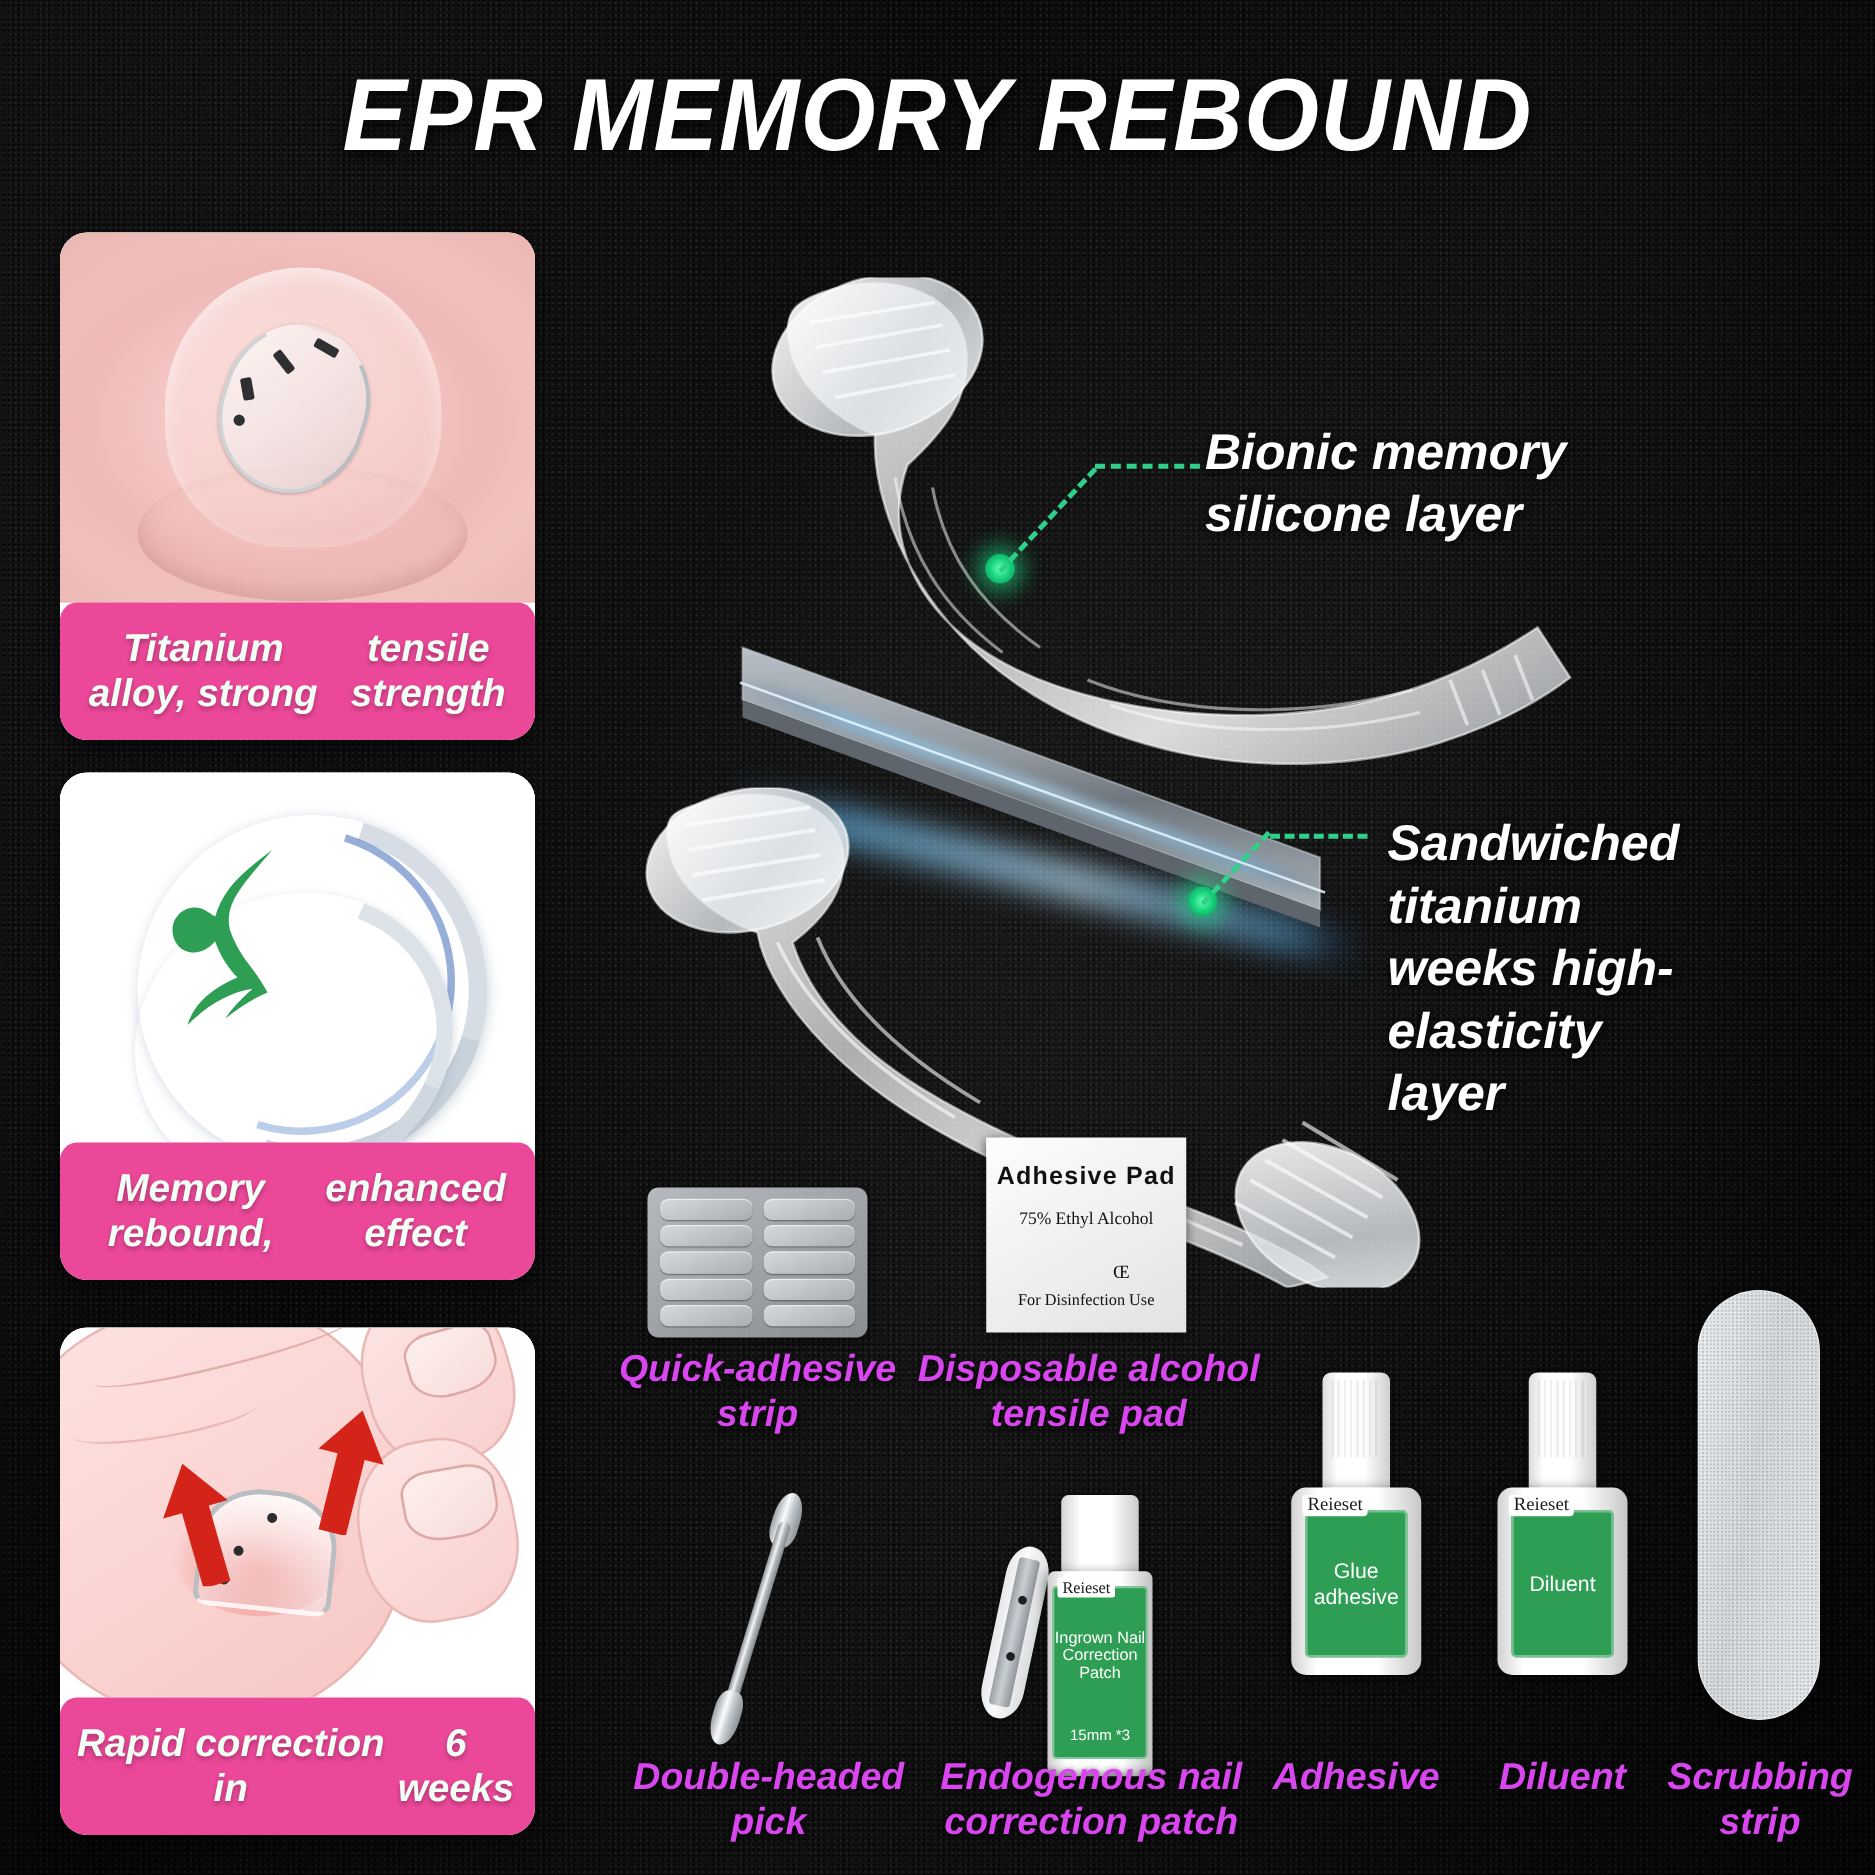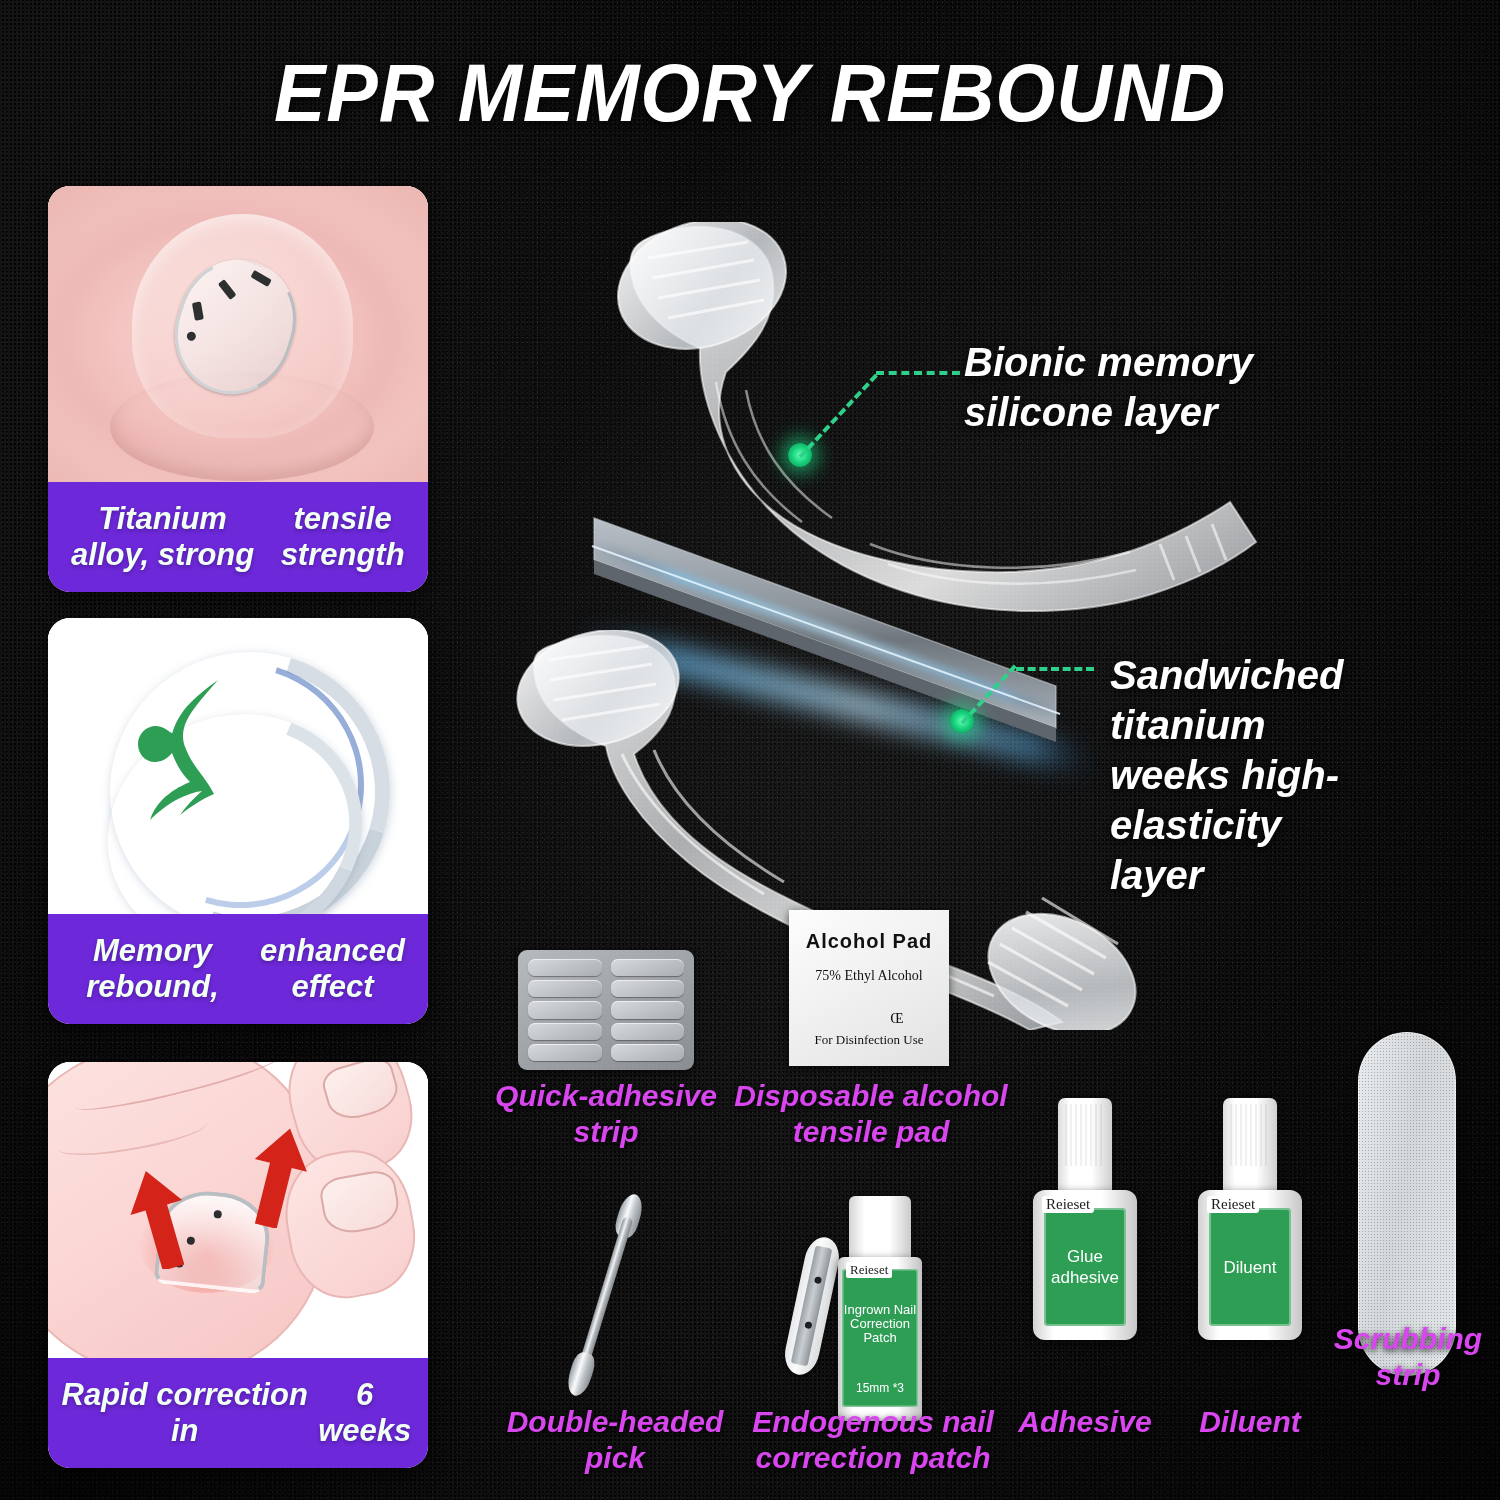--- a/index.html
+++ b/index.html
@@ -48,27 +48,28 @@
     border-radius:22px;overflow:hidden;
     background:#fff;
     box-shadow:0 6px 20px rgba(0,0,0,.6);
   }
   #card0{top:186px;height:406px;}
   #card1{top:618px;height:406px;}
   #card2{top:1050px;height:406px;margin-top:12px;}
   .card .pic{position:relative;width:100%;height:296px;overflow:hidden;background:#fff;}
   .card .cap{
     position:absolute;left:0;bottom:0;width:100%;height:110px;
-    background:#6d28d9;
+    background:#ec4899;
     display:flex;align-items:center;justify-content:center;
     text-align:center;
     color:#f2fff4;font-style:italic;font-weight:bold;
     font-size:31px;line-height:36px;
     padding:0 10px;box-sizing:border-box;
     text-shadow:0 2px 4px rgba(0,0,0,.28);
+    border-radius:14px;
   }
 
   
   .toe{
     position:absolute;left:-6%;top:-10%;width:112%;height:122%;
     background:
       radial-gradient(ellipse 52% 44% at 47% 50%, #f7cfcb 0%, #f4c6c3 45%, #eeb9b6 75%, rgba(238,185,182,0) 100%),
       radial-gradient(ellipse 70% 62% at 50% 52%, #fadbd6 0%, #f3c5c1 60%, #eab4b0 100%),
       linear-gradient(150deg,#fbe2dd 0%,#f6cdc8 50%,#edb7b2 100%);
   }
@@ -523,21 +524,21 @@
       <i></i>
     <i></i>
       <i></i>
   </div>
   <div class="itemlabel" style="left:476px;top:1078px;width:260px;">
     <span>Quick-adhesive</span><br>
     <span>strip</span>
   </div>
 
   <div class="pad">
-    <div class="t1">Alcohol  Pad</div>
+    <div class="t1">Adhesive  Pad</div>
     <div class="t2">75% Ethyl Alcohol</div>
     <div class="ce">Œ</div>
     <div class="t3">For Disinfection Use</div>
   </div>
   <div class="itemlabel" style="left:728px;top:1078px;width:286px;">
     <span>Disposable alcohol</span><br>
     <span>tensile pad</span>
   </div>
 
   <div class="pick">
@@ -592,17 +593,17 @@
       <div class="lbl">
         <span>Diluent</span>
       </div>
     </div>
   </div>
   <div class="itemlabel" style="left:1155px;top:1404px;width:190px;">
     <span>Diluent</span>
   </div>
 
   <div class="scrub"></div>
-  <div class="itemlabel" style="left:1322px;top:1321px;width:172px;">
+  <div class="itemlabel" style="left:1322px;top:1404px;width:172px;">
     <span>Scrubbing</span><br>
     <span>strip</span>
   </div>
 </div>
 
 </body></html>

